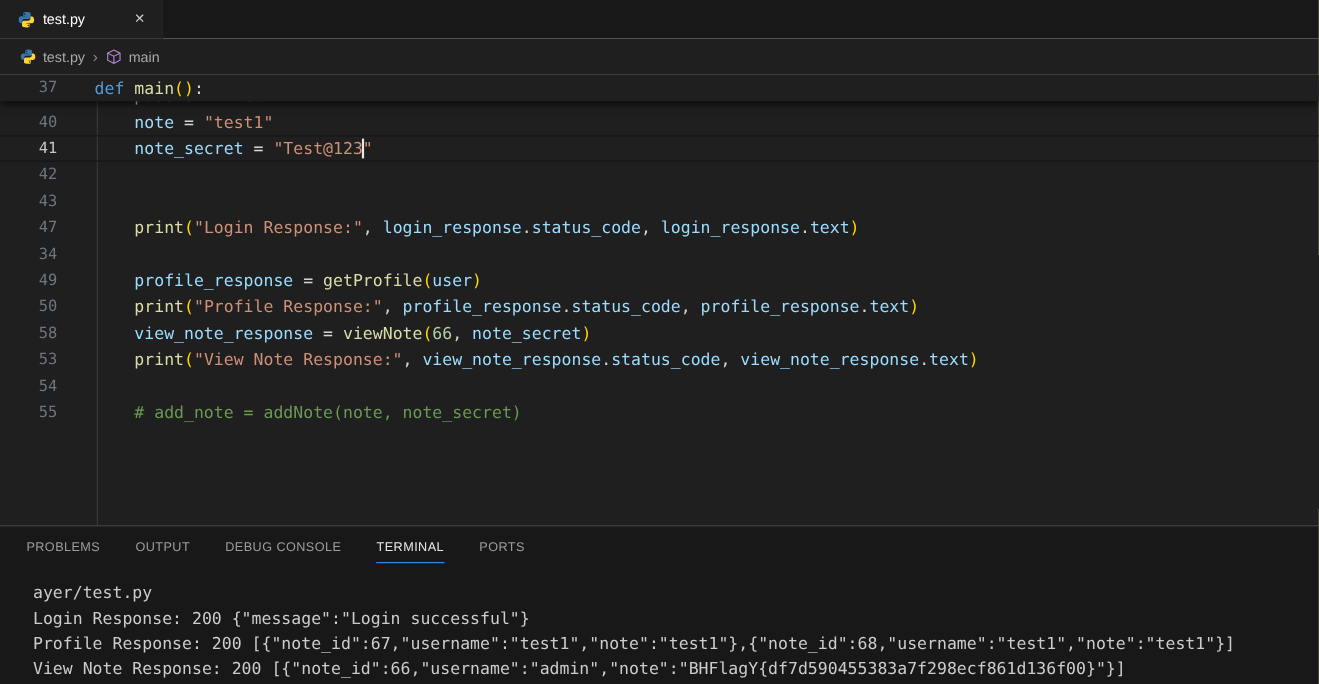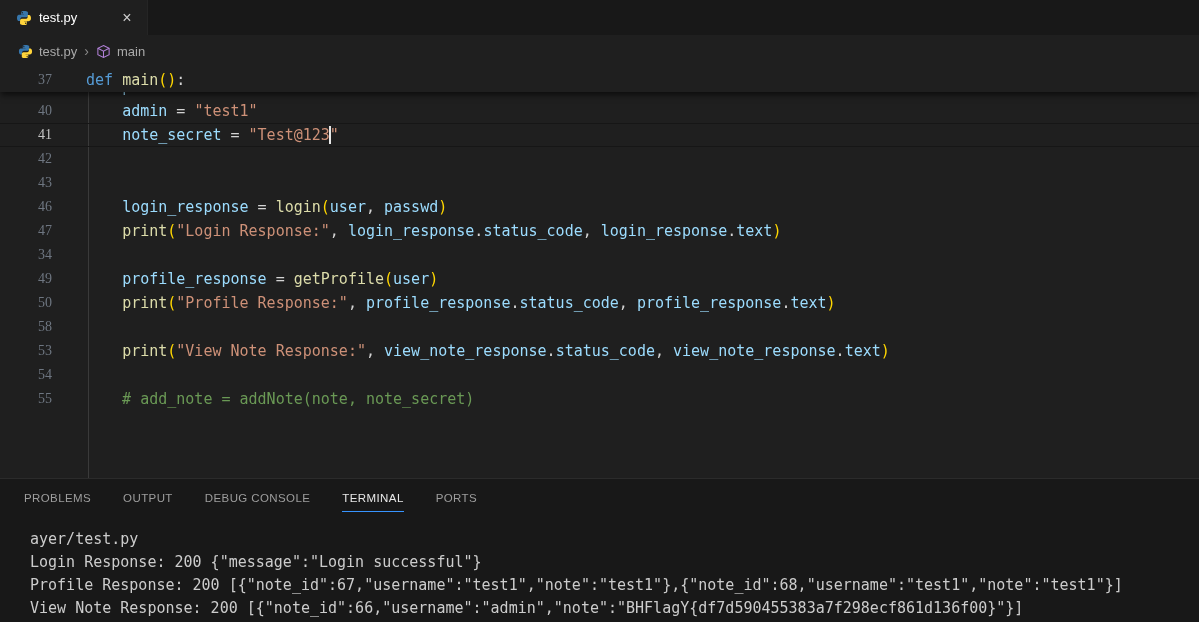--- a/index.html
+++ b/index.html
@@ -38,21 +38,20 @@
     background:#1f1f1f; overflow:hidden;
     font-family:"DejaVu Sans Mono", monospace; font-size:15px;
   }
   .indent-guide { position:absolute; left:88px; top:7px; bottom:0; width:1px; background:#3a3a3a; z-index:1; }
   .lines { position:absolute; top:0; left:0; right:0; padding-top:7px; z-index:2; }
   .row { display:flex; height:24px; align-items:center; white-space:pre; }
   .row.current { border-top:1px solid #161616; border-bottom:1px solid #161616; }
   .gutter {
     width:52px; flex:0 0 52px; text-align:right; color:#6e7681; font-size:14px;
     user-select:none;
-    font-family:Liberation Serif, serif;
   }
   .row.current .gutter { color:#c6c6c6; }
   .code { padding-left:34px; }
   .tk-kw{color:#569cd6} .tk-fn{color:#dcdcaa} .tk-var{color:#9cdcfe}
   .tk-str{color:#ce9178} .tk-com{color:#6a9955} .tk-num{color:#b5cea8}
   .tk-op{color:#d4d4d4} .tk-br{color:#ffd700}
   .cursor { display:inline-block; width:2px; height:18px; background:#e8e8e8; vertical-align:-4px; margin:0 -1px; }
   .sticky {
     position:absolute; top:0; left:0; right:0; height:24px; z-index:5;
     background:#1f1f1f; display:flex; align-items:center; white-space:pre;
@@ -114,30 +113,29 @@
         <path d="M2 4.6 8 7.6l6-3M8 7.6v6.8"></path>
       </svg>
     </span>
     <span class="crumb">main</span>
   </div>
 
   <div class="editor">
     <div class="indent-guide"></div>
     <div class="lines">
         <div class="row"><span class="gutter">39</span><span class="code"><span class="tk-op">    </span><span class="tk-var">passwd</span><span class="tk-op"> = </span><span class="tk-str">"test1"</span></span></div>
-        <div class="row"><span class="gutter">40</span><span class="code"><span class="tk-op">    </span><span class="tk-var">admin</span><span class="tk-op"> = </span><span class="tk-str">"test1"</span></span></div>
+        <div class="row"><span class="gutter">40</span><span class="code"><span class="tk-op">    </span><span class="tk-var">note</span><span class="tk-op"> = </span><span class="tk-str">"test1"</span></span></div>
         <div class="row current"><span class="gutter">41</span><span class="code"><span class="tk-op">    </span><span class="tk-var">note_secret</span><span class="tk-op"> = </span><span class="tk-str">"Test@123</span><span class="cursor"></span><span class="tk-str">"</span></span></div>
         <div class="row"><span class="gutter">42</span><span class="code"></span></div>
         <div class="row"><span class="gutter">43</span></div>
-        <div class="row"><span class="gutter">46</span><span class="code"><span class="tk-op">    </span><span class="tk-var">login_response</span><span class="tk-op"> = </span><span class="tk-fn">login</span><span class="tk-br">(</span><span class="tk-var">user</span><span class="tk-op">, </span><span class="tk-var">passwd</span><span class="tk-br">)</span></span></div>
         <div class="row"><span class="gutter">47</span><span class="code"><span class="tk-op">    </span><span class="tk-fn">print</span><span class="tk-br">(</span><span class="tk-str">"Login Response:"</span><span class="tk-op">, </span><span class="tk-var">login_response</span><span class="tk-op">.</span><span class="tk-var">status_code</span><span class="tk-op">, </span><span class="tk-var">login_response</span><span class="tk-op">.</span><span class="tk-var">text</span><span class="tk-br">)</span></span></div>
         <div class="row"><span class="gutter">34</span><span class="code"></span></div>
         <div class="row"><span class="gutter">49</span><span class="code"><span class="tk-op">    </span><span class="tk-var">profile_response</span><span class="tk-op"> = </span><span class="tk-fn">getProfile</span><span class="tk-br">(</span><span class="tk-var">user</span><span class="tk-br">)</span></span></div>
         <div class="row"><span class="gutter">50</span><span class="code"><span class="tk-op">    </span><span class="tk-fn">print</span><span class="tk-br">(</span><span class="tk-str">"Profile Response:"</span><span class="tk-op">, </span><span class="tk-var">profile_response</span><span class="tk-op">.</span><span class="tk-var">status_code</span><span class="tk-op">, </span><span class="tk-var">profile_response</span><span class="tk-op">.</span><span class="tk-var">text</span><span class="tk-br">)</span></span></div>
-        <div class="row"><span class="gutter">58</span></div>
+        <div class="row"><span class="gutter">58</span><span class="code"><span class="tk-op">    </span><span class="tk-var">view_note_response</span><span class="tk-op"> = </span><span class="tk-fn">viewNote</span><span class="tk-br">(</span><span class="tk-num">66</span><span class="tk-op">, </span><span class="tk-var">note_secret</span><span class="tk-br">)</span></span></div>
         <div class="row"><span class="gutter">53</span><span class="code"><span class="tk-op">    </span><span class="tk-fn">print</span><span class="tk-br">(</span><span class="tk-str">"View Note Response:"</span><span class="tk-op">, </span><span class="tk-var">view_note_response</span><span class="tk-op">.</span><span class="tk-var">status_code</span><span class="tk-op">, </span><span class="tk-var">view_note_response</span><span class="tk-op">.</span><span class="tk-var">text</span><span class="tk-br">)</span></span></div>
         <div class="row"><span class="gutter">54</span><span class="code"></span></div>
         <div class="row"><span class="gutter">55</span><span class="code"><span class="tk-com">    # add_note = addNote(note, note_secret)</span></span></div>
       </div>
     <div class="sticky">
       <span class="gutter">37</span>
       <span class="code"><span class="tk-kw">def</span><span class="tk-op"> </span><span class="tk-fn">main</span><span class="tk-br">()</span><span class="tk-op">:</span></span>
     </div>
   </div>
 

